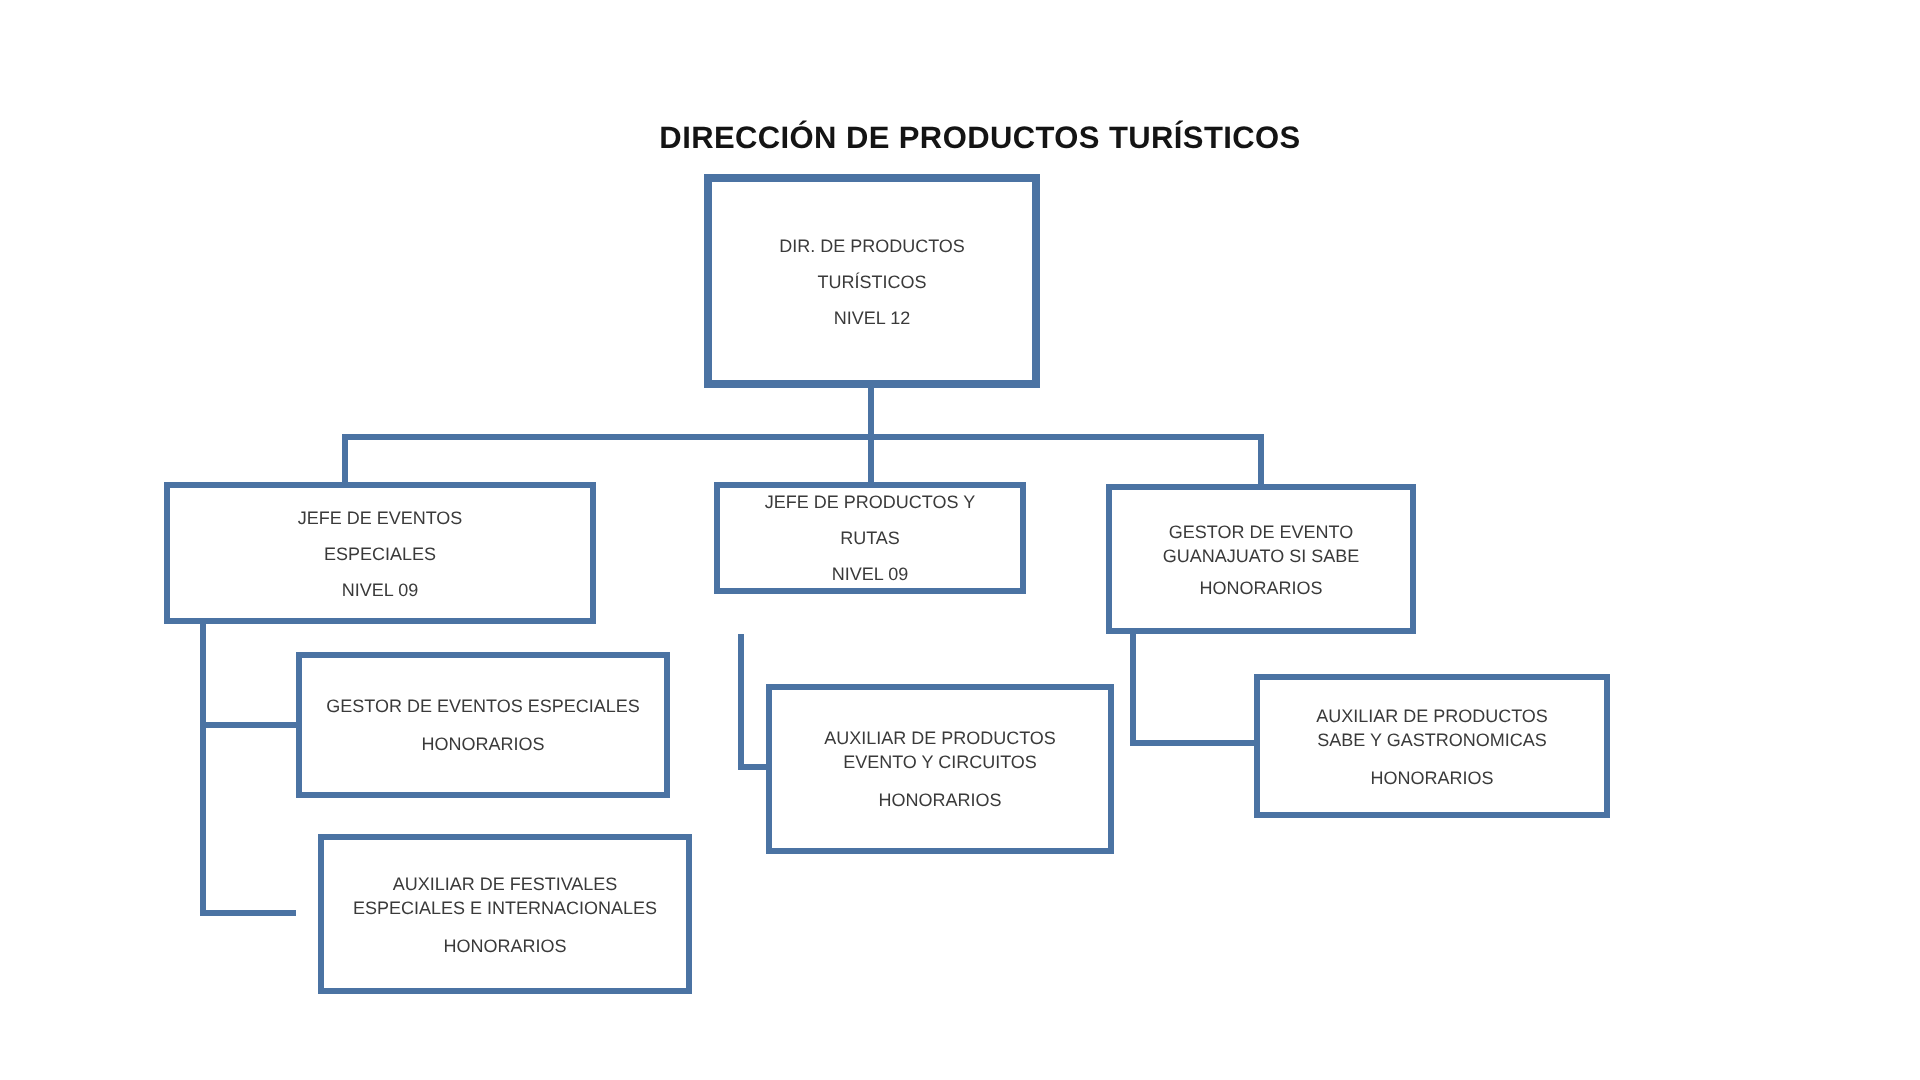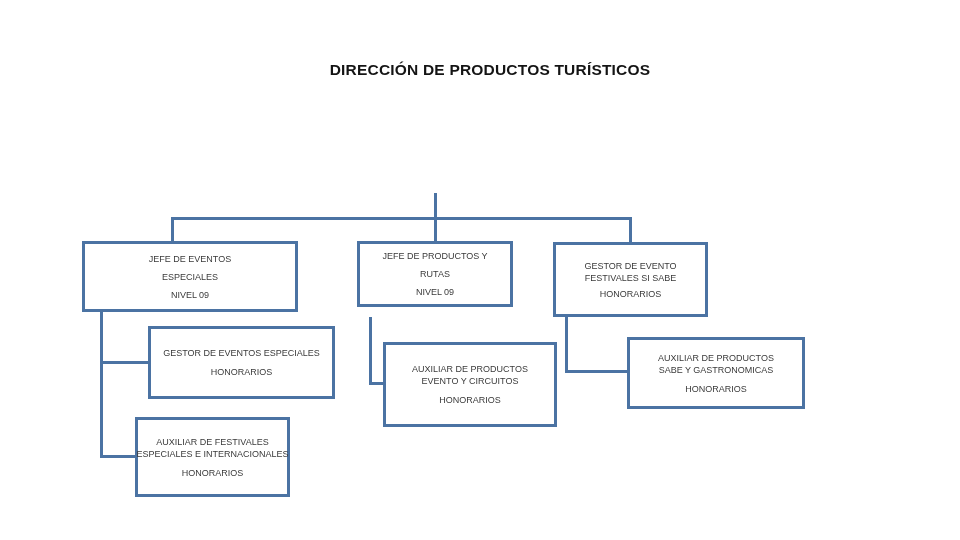--- a/index.html
+++ b/index.html
@@ -65,45 +65,50 @@
   <div class="seg v" style="left:100px;top:282px;height:147px"></div>
   <div class="seg h" style="left:100px;top:332px;width:48px"></div>
   <div class="seg h" style="left:100px;top:426px;width:48px"></div>
 
   <div class="seg v" style="left:369px;top:288px;height:68px"></div>
   <div class="seg h" style="left:369px;top:353px;width:14px"></div>
 
   <div class="seg v" style="left:565px;top:287px;height:57px"></div>
   <div class="seg h" style="left:565px;top:341px;width:62px"></div>
 
+  <div class="node spread" style="left:352px;top:58px;width:168px;height:107px;border-width:4px">
+    <div class="node-line">DIR. DE PRODUCTOS</div>
+    <div class="node-line">TURÍSTICOS</div>
+    <div class="node-line">NIVEL 12</div>
+  </div>
 
   <div class="node spread" style="left:82px;top:212px;width:216px;height:71px">
     <div class="node-line">JEFE DE EVENTOS</div>
     <div class="node-line">ESPECIALES</div>
     <div class="node-line">NIVEL 09</div>
   </div>
 
-  <div class="node spread" style="left:357px;top:212px;width:156px;height:66px">
+  <div class="node spread" style="left:357px;top:212px;width:156px;height:56px">
     <div class="node-line">JEFE DE PRODUCTOS Y</div>
     <div class="node-line">RUTAS</div>
     <div class="node-line">NIVEL 09</div>
   </div>
 
   <div class="node tight" style="left:553px;top:213px;width:155px;height:75px">
     <div class="node-line">GESTOR DE EVENTO</div>
-    <div class="node-line">FESTIVALES SI SABE</div>
+    <div class="node-line">GUANAJUATO SI SABE</div>
     <div class="node-line gap-top-sm">HONORARIOS</div>
   </div>
 
   <div class="node tight" style="left:148px;top:297px;width:187px;height:73px">
     <div class="node-line">GESTOR DE EVENTOS ESPECIALES</div>
     <div class="node-line gap-top">HONORARIOS</div>
   </div>
 
-  <div class="node tight" style="left:135px;top:388px;width:155px;height:80px">
+  <div class="node tight" style="left:159px;top:388px;width:187px;height:80px">
     <div class="node-line">AUXILIAR DE FESTIVALES</div>
     <div class="node-line">ESPECIALES E INTERNACIONALES</div>
     <div class="node-line gap-top">HONORARIOS</div>
   </div>
 
   <div class="node tight" style="left:383px;top:313px;width:174px;height:85px">
     <div class="node-line">AUXILIAR DE PRODUCTOS</div>
     <div class="node-line">EVENTO Y CIRCUITOS</div>
     <div class="node-line gap-top">HONORARIOS</div>
   </div>

